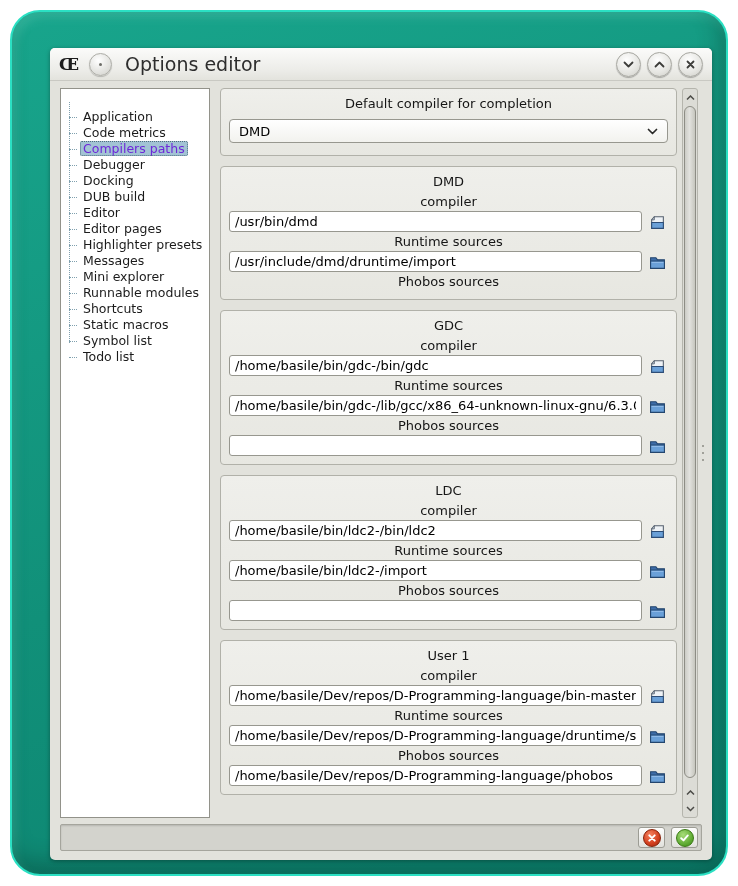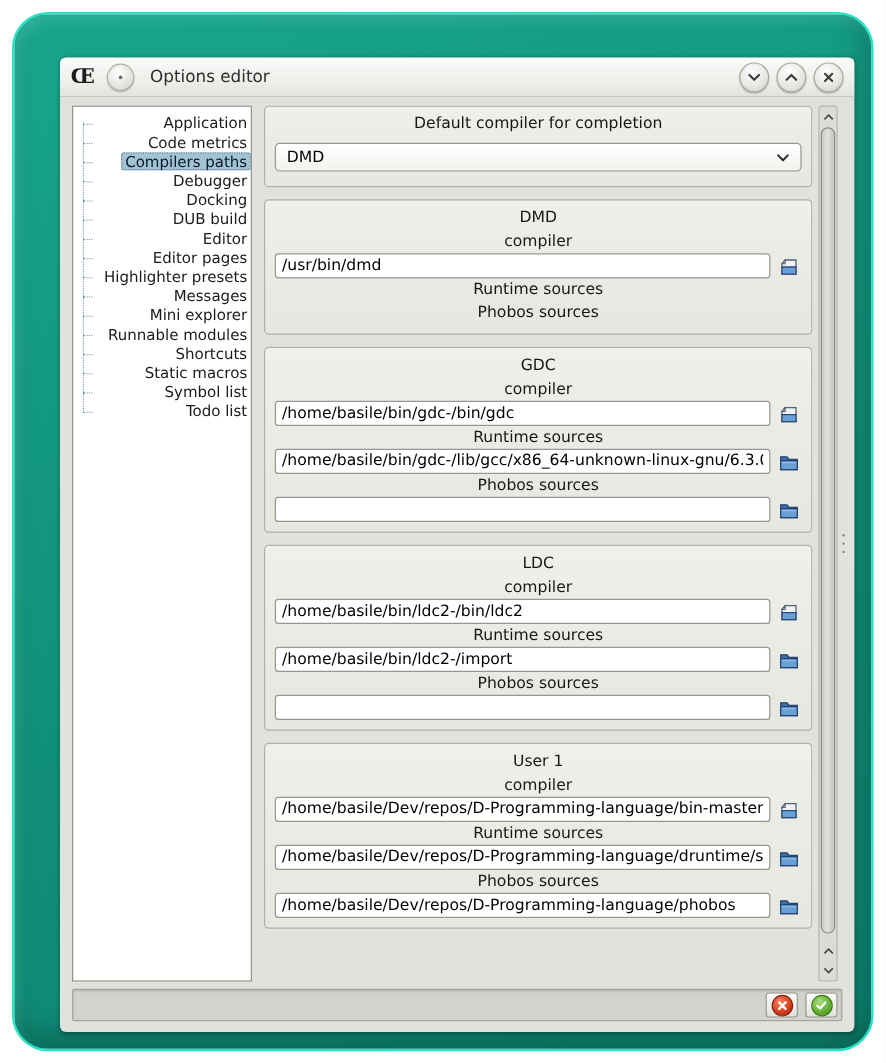--- a/index.html
+++ b/index.html
@@ -17,39 +17,39 @@
 
   
   .titlebar{height:32px;display:flex;align-items:center;padding:0 9px;
             background:linear-gradient(#fbfbfa,#ecece8 70%,#e3e3dd);
             border-bottom:1px solid #c9c9c3;border-radius:5px 5px 0 0;}
   .app-icon{font:bold 17px "DejaVu Serif",serif;color:#1c1c1c;letter-spacing:-1px;line-height:1;}
   .menu-btn{width:21px;height:21px;border-radius:50%;margin-left:11px;position:relative;
             background:radial-gradient(circle at 40% 32%,#ffffff,#dededa 70%,#c8c8c2);
             border:1px solid #adada7;box-shadow:0 1px 1px rgba(0,0,0,.2);}
   .menu-btn::after{content:"";position:absolute;left:9px;top:9px;width:3px;height:3px;border-radius:50%;background:#6d6d68;}
-  .tb-title{margin-left:13px;font-size:14px;color:#2d2d2d;}
+  .tb-title{margin-left:13px;font-size:19px;color:#2d2d2d;}
   .tb-spacer{flex:1;}
   .tb-btn{width:23px;height:23px;border-radius:50%;margin-left:6px;
           background:radial-gradient(circle at 42% 32%,#ffffff,#e5e5e1 60%,#cdcdc7);
           border:1px solid #a7a7a1;box-shadow:0 1px 1px rgba(0,0,0,.28);
           display:flex;align-items:center;justify-content:center;}
   .tb-btn svg{display:block;}
 
   
   .body-area{position:absolute;left:0;right:0;top:32px;bottom:34px;padding:8px 7px 8px 10px;display:flex;}
 
   .tree-panel{width:148px;background:#ffffff;border:1px solid #92928a;overflow:hidden;
-              position:relative;padding-top:6px;text-align:right;}
+              position:relative;padding-top:20px;}
   .tree-guide{position:absolute;left:8px;top:13px;width:0;height:241px;border-left:1px dotted #7fa0ae;}
   .tree-item{position:relative;height:16px;line-height:16px;padding-left:19px;font-size:12.5px;color:#1b1b1b;
              white-space:nowrap;cursor:default;}
   .tree-item::before{content:"";position:absolute;left:8px;top:8px;width:8px;border-top:1px dotted #7fa0ae;}
   .tree-item .ti-label{padding:0 3px;border-radius:2px;}
-  .tree-item.selected .ti-label{background:#a2c3d4;color:#0f172a;outline:1px dotted #4d6d7d;outline-offset:-1px;}
+  .tree-item.selected .ti-label{background:#a2c3d4;color:#6d28d9;outline:1px dotted #4d6d7d;outline-offset:-1px;}
 
   .main-panel{flex:1;margin-left:10px;position:relative;}
   .scroll-view{position:absolute;left:0;top:0;right:21px;bottom:0;overflow:hidden;}
 
   
   .group{border:1px solid #b1b1a9;border-radius:4px;margin-bottom:10px;
          background:linear-gradient(#efefeb,#e7e7e1);padding:4px 8px 8px;}
   .group-title{text-align:center;font-size:13px;color:#161616;padding:3px 0 1px;height:17px;}
   .field-label{text-align:center;font-size:13px;color:#161616;padding:2px 0;}
   .field-row{display:flex;align-items:flex-end;}
@@ -198,20 +198,30 @@
                           <svg width="17" height="17" viewBox="0 0 16 16">
     <path d="M2.5 5.5 L5 2.5 h8.5 v11 h-11 z" fill="#eef2f6" stroke="#55606e" stroke-width="1"></path>
     <path d="M2.5 8 h11 v5.5 h-11 z" fill="#6aa0d8" stroke="#2d4d77" stroke-width="1"></path>
     <path d="M2.5 5.5 L5 2.5 v3 z" fill="#c9d4e0" stroke="#55606e" stroke-width="0.8"></path>
   </svg>
                         </button>
     </div>
   </div>
                     <div class="field">
     <div class="field-label">Runtime sources</div>
+    <div class="field-row">
+      <input class="path-input" type="text" value="/usr/include/dmd/druntime/import" style="">
+      <button class="icon-btn">
+                          <svg width="17" height="17" viewBox="0 0 16 16">
+    <path d="M1.5 3.5 h5 l1.5 2 h6.5 v8 h-13 z" fill="#3d6ca8" stroke="#24466e" stroke-width="1"></path>
+    <path d="M1.5 6.5 h13 v7 h-13 z" fill="#6aa0d8" stroke="#24466e" stroke-width="1"></path>
+    <path d="M2.5 7.5 h11 v1 h-11 z" fill="#8fbae8" stroke="none"></path>
+  </svg>
+                        </button>
+    </div>
   </div>
                     <div class="field">
     <div class="field-label">Phobos sources</div>
   </div>
                   </div>
   </section>
                 <section class="group">
     <div class="group-title">GDC</div>
     <div class="fields">
                     <div class="field">

